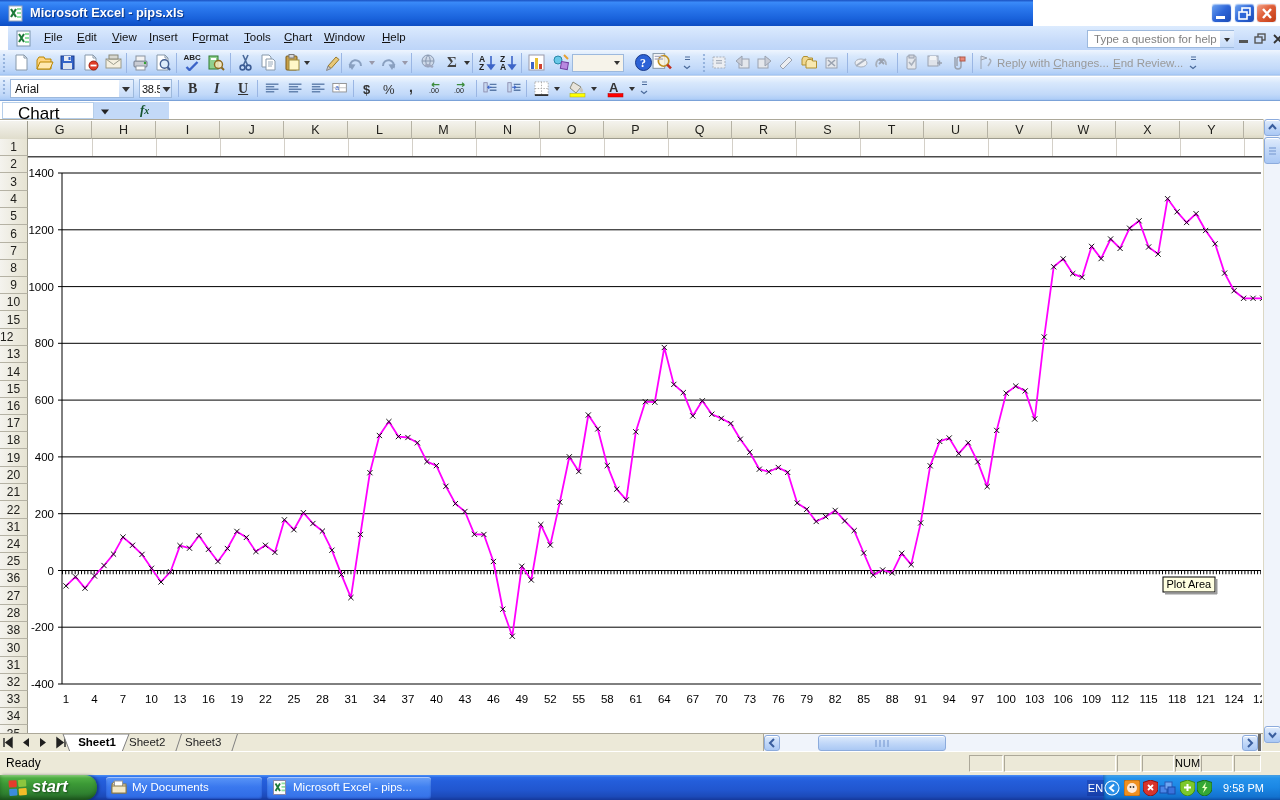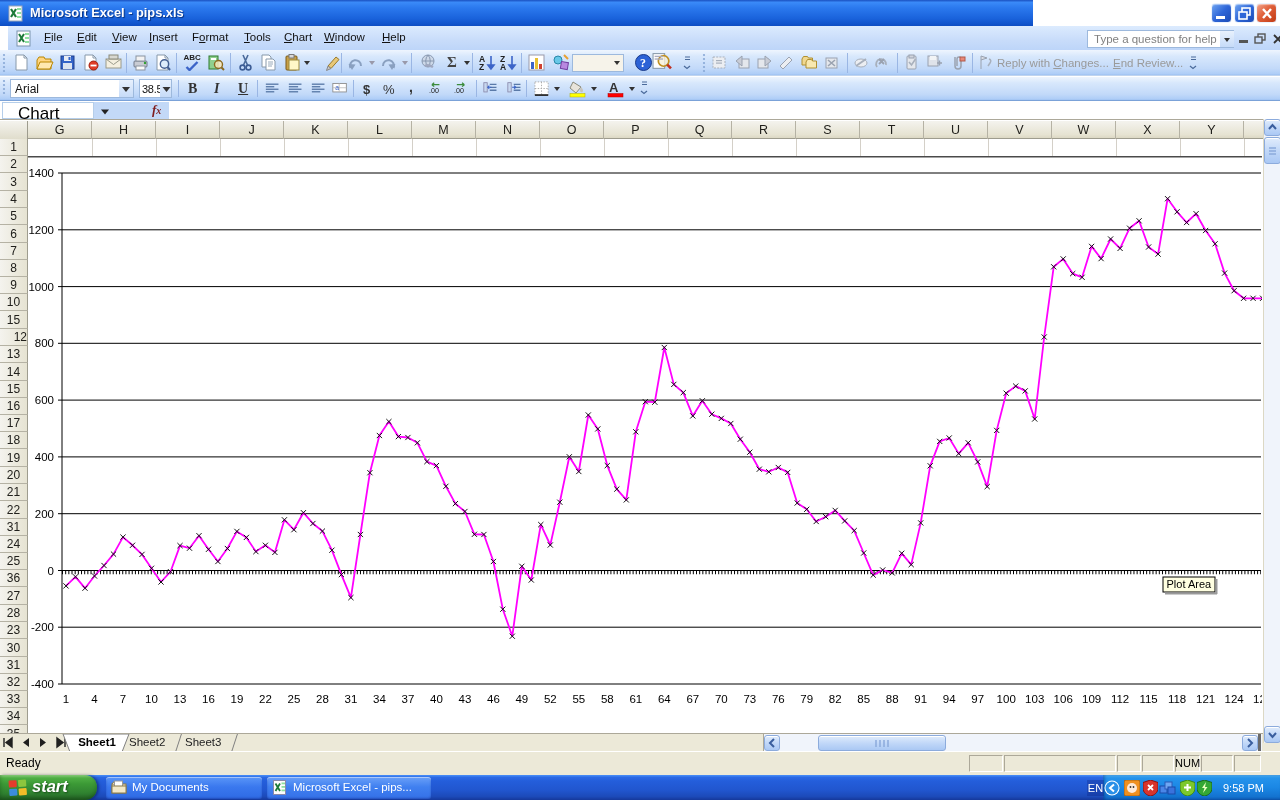--- a/index.html
+++ b/index.html
@@ -374,21 +374,21 @@
     <path d="M3 3 h5 M3 5.5 h5" stroke="#4a6a9a" stroke-width="1"></path>
   </svg>
 <div class="a" style="left:0;top:100px;width:1280px;height:20px;background:#fff;border-top:1px solid #7ba2d8;border-bottom:1px solid #aca899">
 <div class="a" style="left:2px;top:1px;width:92px;height:17px;background:#fff;border:1px solid #b5ceea">
       <div class="a" style="left:15px;top:1px;font-size:17px;color:#000">Chart Area</div>
     </div>
 <div class="a" style="left:94px;top:1px;width:75px;height:17px;background:#c3d9f7"></div>
 <svg class="a" style="left:99px;top:7px" width="12" height="9">
       <path d="M2 1.5 L10 1.5 L6 6.5 Z" fill="#222"></path>
     </svg>
-<div class="a" style="left:152px;top:1px;font-size:13px;font-style:italic;font-weight:bold;color:#7f1d1d;font-family:Liberation Serif, serif">f<span style="font-size:10px">x</span></div>
+<div class="a" style="left:140px;top:1px;font-size:13px;font-style:italic;font-weight:bold;color:#14532d;font-family:Liberation Serif, serif">f<span style="font-size:10px">x</span></div>
 </div>
 <div class="a" style="left:0;top:121px;width:1280px;height:18px;background:linear-gradient(180deg,#f4f3ee 0%,#e6e3d2 80%,#dcd8c4 100%);border-bottom:1px solid #9e9c8e">
 <div class="a" style="left:0;top:0;width:28px;height:18px;border-right:1px solid #9e9c8e;background:linear-gradient(180deg,#f4f3ee,#e0ddcc)"></div>
 <div class="a" style="left:28px;top:0;width:64px;height:18px;border-right:1px solid #b5b2a4;font-size:12.5px;color:#21201c;text-align:center;line-height:18px">G</div>
 <div class="a" style="left:92px;top:0;width:64px;height:18px;border-right:1px solid #b5b2a4;font-size:12.5px;color:#21201c;text-align:center;line-height:18px">H</div>
 <div class="a" style="left:156px;top:0;width:64px;height:18px;border-right:1px solid #b5b2a4;font-size:12.5px;color:#21201c;text-align:center;line-height:18px">I</div>
 <div class="a" style="left:220px;top:0;width:64px;height:18px;border-right:1px solid #b5b2a4;font-size:12.5px;color:#21201c;text-align:center;line-height:18px">J</div>
 <div class="a" style="left:284px;top:0;width:64px;height:18px;border-right:1px solid #b5b2a4;font-size:12.5px;color:#21201c;text-align:center;line-height:18px">K</div>
 <div class="a" style="left:348px;top:0;width:64px;height:18px;border-right:1px solid #b5b2a4;font-size:12.5px;color:#21201c;text-align:center;line-height:18px">L</div>
 <div class="a" style="left:412px;top:0;width:64px;height:18px;border-right:1px solid #b5b2a4;font-size:12.5px;color:#21201c;text-align:center;line-height:18px">M</div>
@@ -410,38 +410,38 @@
 <div class="a" style="left:0;top:17px;width:28px;height:17px;background:linear-gradient(90deg,#f4f3ee,#e6e3d2);border-right:1px solid #9e9c8e;border-bottom:1px solid #b5b2a4;font-size:12px;color:#21201c;text-align:center;line-height:17px">2</div>
 <div class="a" style="left:0;top:34px;width:28px;height:18px;background:linear-gradient(90deg,#f4f3ee,#e6e3d2);border-right:1px solid #9e9c8e;border-bottom:1px solid #b5b2a4;font-size:12px;color:#21201c;text-align:center;line-height:18px">3</div>
 <div class="a" style="left:0;top:52px;width:28px;height:17px;background:linear-gradient(90deg,#f4f3ee,#e6e3d2);border-right:1px solid #9e9c8e;border-bottom:1px solid #b5b2a4;font-size:12px;color:#21201c;text-align:center;line-height:17px">4</div>
 <div class="a" style="left:0;top:69px;width:28px;height:17px;background:linear-gradient(90deg,#f4f3ee,#e6e3d2);border-right:1px solid #9e9c8e;border-bottom:1px solid #b5b2a4;font-size:12px;color:#21201c;text-align:center;line-height:17px">5</div>
 <div class="a" style="left:0;top:86px;width:28px;height:18px;background:linear-gradient(90deg,#f4f3ee,#e6e3d2);border-right:1px solid #9e9c8e;border-bottom:1px solid #b5b2a4;font-size:12px;color:#21201c;text-align:center;line-height:18px">6</div>
 <div class="a" style="left:0;top:104px;width:28px;height:17px;background:linear-gradient(90deg,#f4f3ee,#e6e3d2);border-right:1px solid #9e9c8e;border-bottom:1px solid #b5b2a4;font-size:12px;color:#21201c;text-align:center;line-height:17px">7</div>
 <div class="a" style="left:0;top:121px;width:28px;height:17px;background:linear-gradient(90deg,#f4f3ee,#e6e3d2);border-right:1px solid #9e9c8e;border-bottom:1px solid #b5b2a4;font-size:12px;color:#21201c;text-align:center;line-height:17px">8</div>
 <div class="a" style="left:0;top:138px;width:28px;height:17px;background:linear-gradient(90deg,#f4f3ee,#e6e3d2);border-right:1px solid #9e9c8e;border-bottom:1px solid #b5b2a4;font-size:12px;color:#21201c;text-align:center;line-height:17px">9</div>
 <div class="a" style="left:0;top:155px;width:28px;height:17px;background:linear-gradient(90deg,#f4f3ee,#e6e3d2);border-right:1px solid #9e9c8e;border-bottom:1px solid #b5b2a4;font-size:12px;color:#21201c;text-align:center;line-height:17px">10</div>
 <div class="a" style="left:0;top:172px;width:28px;height:18px;background:linear-gradient(90deg,#f4f3ee,#e6e3d2);border-right:1px solid #9e9c8e;border-bottom:1px solid #b5b2a4;font-size:12px;color:#21201c;text-align:center;line-height:18px">15</div>
-<div class="a" style="left:0;top:190px;width:28px;height:17px;background:linear-gradient(90deg,#f4f3ee,#e6e3d2);border-right:1px solid #9e9c8e;border-bottom:1px solid #b5b2a4;font-size:12px;color:#21201c;text-align:right;line-height:17px">12</div>
+<div class="a" style="left:0;top:190px;width:28px;height:17px;background:linear-gradient(90deg,#f4f3ee,#e6e3d2);border-right:1px solid #9e9c8e;border-bottom:1px solid #b5b2a4;font-size:12px;color:#21201c;text-align:left;line-height:17px">12</div>
 <div class="a" style="left:0;top:207px;width:28px;height:17px;background:linear-gradient(90deg,#f4f3ee,#e6e3d2);border-right:1px solid #9e9c8e;border-bottom:1px solid #b5b2a4;font-size:12px;color:#21201c;text-align:center;line-height:17px">13</div>
 <div class="a" style="left:0;top:224px;width:28px;height:18px;background:linear-gradient(90deg,#f4f3ee,#e6e3d2);border-right:1px solid #9e9c8e;border-bottom:1px solid #b5b2a4;font-size:12px;color:#21201c;text-align:center;line-height:18px">14</div>
 <div class="a" style="left:0;top:242px;width:28px;height:17px;background:linear-gradient(90deg,#f4f3ee,#e6e3d2);border-right:1px solid #9e9c8e;border-bottom:1px solid #b5b2a4;font-size:12px;color:#21201c;text-align:center;line-height:17px">15</div>
 <div class="a" style="left:0;top:259px;width:28px;height:17px;background:linear-gradient(90deg,#f4f3ee,#e6e3d2);border-right:1px solid #9e9c8e;border-bottom:1px solid #b5b2a4;font-size:12px;color:#21201c;text-align:center;line-height:17px">16</div>
 <div class="a" style="left:0;top:276px;width:28px;height:17px;background:linear-gradient(90deg,#f4f3ee,#e6e3d2);border-right:1px solid #9e9c8e;border-bottom:1px solid #b5b2a4;font-size:12px;color:#21201c;text-align:center;line-height:17px">17</div>
 <div class="a" style="left:0;top:293px;width:28px;height:17px;background:linear-gradient(90deg,#f4f3ee,#e6e3d2);border-right:1px solid #9e9c8e;border-bottom:1px solid #b5b2a4;font-size:12px;color:#21201c;text-align:center;line-height:17px">18</div>
 <div class="a" style="left:0;top:310px;width:28px;height:18px;background:linear-gradient(90deg,#f4f3ee,#e6e3d2);border-right:1px solid #9e9c8e;border-bottom:1px solid #b5b2a4;font-size:12px;color:#21201c;text-align:center;line-height:18px">19</div>
 <div class="a" style="left:0;top:328px;width:28px;height:17px;background:linear-gradient(90deg,#f4f3ee,#e6e3d2);border-right:1px solid #9e9c8e;border-bottom:1px solid #b5b2a4;font-size:12px;color:#21201c;text-align:center;line-height:17px">20</div>
 <div class="a" style="left:0;top:345px;width:28px;height:17px;background:linear-gradient(90deg,#f4f3ee,#e6e3d2);border-right:1px solid #9e9c8e;border-bottom:1px solid #b5b2a4;font-size:12px;color:#21201c;text-align:center;line-height:17px">21</div>
 <div class="a" style="left:0;top:362px;width:28px;height:18px;background:linear-gradient(90deg,#f4f3ee,#e6e3d2);border-right:1px solid #9e9c8e;border-bottom:1px solid #b5b2a4;font-size:12px;color:#21201c;text-align:center;line-height:18px">22</div>
 <div class="a" style="left:0;top:380px;width:28px;height:17px;background:linear-gradient(90deg,#f4f3ee,#e6e3d2);border-right:1px solid #9e9c8e;border-bottom:1px solid #b5b2a4;font-size:12px;color:#21201c;text-align:center;line-height:17px">31</div>
 <div class="a" style="left:0;top:397px;width:28px;height:17px;background:linear-gradient(90deg,#f4f3ee,#e6e3d2);border-right:1px solid #9e9c8e;border-bottom:1px solid #b5b2a4;font-size:12px;color:#21201c;text-align:center;line-height:17px">24</div>
 <div class="a" style="left:0;top:414px;width:28px;height:17px;background:linear-gradient(90deg,#f4f3ee,#e6e3d2);border-right:1px solid #9e9c8e;border-bottom:1px solid #b5b2a4;font-size:12px;color:#21201c;text-align:center;line-height:17px">25</div>
 <div class="a" style="left:0;top:431px;width:28px;height:17px;background:linear-gradient(90deg,#f4f3ee,#e6e3d2);border-right:1px solid #9e9c8e;border-bottom:1px solid #b5b2a4;font-size:12px;color:#21201c;text-align:center;line-height:17px">36</div>
 <div class="a" style="left:0;top:448px;width:28px;height:18px;background:linear-gradient(90deg,#f4f3ee,#e6e3d2);border-right:1px solid #9e9c8e;border-bottom:1px solid #b5b2a4;font-size:12px;color:#21201c;text-align:center;line-height:18px">27</div>
 <div class="a" style="left:0;top:466px;width:28px;height:17px;background:linear-gradient(90deg,#f4f3ee,#e6e3d2);border-right:1px solid #9e9c8e;border-bottom:1px solid #b5b2a4;font-size:12px;color:#21201c;text-align:center;line-height:17px">28</div>
-<div class="a" style="left:0;top:483px;width:28px;height:17px;background:linear-gradient(90deg,#f4f3ee,#e6e3d2);border-right:1px solid #9e9c8e;border-bottom:1px solid #b5b2a4;font-size:12px;color:#21201c;text-align:center;line-height:17px">23</div>
+<div class="a" style="left:0;top:483px;width:28px;height:17px;background:linear-gradient(90deg,#f4f3ee,#e6e3d2);border-right:1px solid #9e9c8e;border-bottom:1px solid #b5b2a4;font-size:12px;color:#21201c;text-align:center;line-height:17px">38</div>
 <div class="a" style="left:0;top:500px;width:28px;height:18px;background:linear-gradient(90deg,#f4f3ee,#e6e3d2);border-right:1px solid #9e9c8e;border-bottom:1px solid #b5b2a4;font-size:12px;color:#21201c;text-align:center;line-height:18px">30</div>
 <div class="a" style="left:0;top:518px;width:28px;height:17px;background:linear-gradient(90deg,#f4f3ee,#e6e3d2);border-right:1px solid #9e9c8e;border-bottom:1px solid #b5b2a4;font-size:12px;color:#21201c;text-align:center;line-height:17px">31</div>
 <div class="a" style="left:0;top:535px;width:28px;height:17px;background:linear-gradient(90deg,#f4f3ee,#e6e3d2);border-right:1px solid #9e9c8e;border-bottom:1px solid #b5b2a4;font-size:12px;color:#21201c;text-align:center;line-height:17px">32</div>
 <div class="a" style="left:0;top:552px;width:28px;height:17px;background:linear-gradient(90deg,#f4f3ee,#e6e3d2);border-right:1px solid #9e9c8e;border-bottom:1px solid #b5b2a4;font-size:12px;color:#21201c;text-align:center;line-height:17px">33</div>
 <div class="a" style="left:0;top:569px;width:28px;height:17px;background:linear-gradient(90deg,#f4f3ee,#e6e3d2);border-right:1px solid #9e9c8e;border-bottom:1px solid #b5b2a4;font-size:12px;color:#21201c;text-align:center;line-height:17px">34</div>
 <div class="a" style="left:0;top:586px;width:28px;height:18px;background:linear-gradient(90deg,#f4f3ee,#e6e3d2);border-right:1px solid #9e9c8e;border-bottom:1px solid #b5b2a4;font-size:12px;color:#21201c;text-align:center;line-height:18px">35</div>
 <div class="a" style="left:92px;top:0;width:1px;height:17px;background:#d4d0c8"></div>
 <div class="a" style="left:156px;top:0;width:1px;height:17px;background:#d4d0c8"></div>
 <div class="a" style="left:220px;top:0;width:1px;height:17px;background:#d4d0c8"></div>
 <div class="a" style="left:284px;top:0;width:1px;height:17px;background:#d4d0c8"></div>

